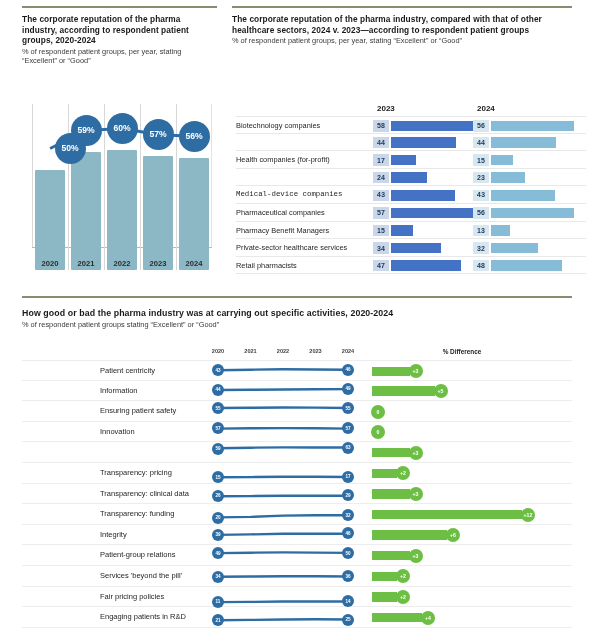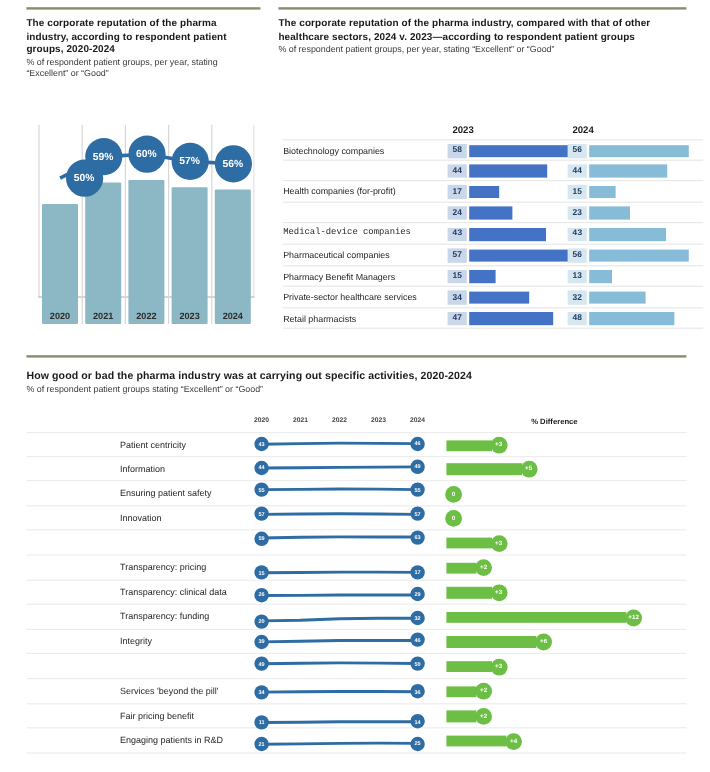--- a/index.html
+++ b/index.html
@@ -385,20 +385,21 @@
           <svg width="130" height="20.6">
             <path d="M0.0 9.9 L32.5 9.4 L65.0 8.8 L97.5 8.7 L130.0 8.7" fill="none" stroke="#2e6ca4" stroke-width="2.4" stroke-linecap="round" stroke-linejoin="round"></path>
           </svg>
         </div>
         <div class="dot" style="left: 190px; top: 3.93448px;">39</div>
         <div class="dot" style="left: 320px; top: 2.65517px;">46</div>
         <div class="dbar" style="width: 75px;"></div>
         <div class="dbadge" style="left: 424px;">+6</div>
       </div>
       <div class="c-row" style="top: 197.4px;">
+        <div class="c-label">Patient-group relations</div>
         <div class="spark">
           <svg width="130" height="20.6">
             <path d="M0.0 8.1 L32.5 7.7 L65.0 7.4 L97.5 7.6 L130.0 7.9" fill="none" stroke="#2e6ca4" stroke-width="2.4" stroke-linecap="round" stroke-linejoin="round"></path>
           </svg>
         </div>
         <div class="dot" style="left: 190px; top: 2.1069px;">49</div>
         <div class="dot" style="left: 320px; top: 1.92414px;">50</div>
         <div class="dbar" style="width: 37.5px;"></div>
         <div class="dbadge" style="left: 386.5px;">+3</div>
       </div>
@@ -408,21 +409,21 @@
           <svg width="130" height="20.6">
             <path d="M0.0 10.8 L32.5 10.5 L65.0 10.3 L97.5 10.3 L130.0 10.5" fill="none" stroke="#2e6ca4" stroke-width="2.4" stroke-linecap="round" stroke-linejoin="round"></path>
           </svg>
         </div>
         <div class="dot" style="left: 190px; top: 4.84828px;">34</div>
         <div class="dot" style="left: 320px; top: 4.48276px;">36</div>
         <div class="dbar" style="width: 25px;"></div>
         <div class="dbadge" style="left: 374px;">+2</div>
       </div>
       <div class="c-row" style="top: 238.6px;">
-        <div class="c-label">Fair pricing benefit</div>
+        <div class="c-label">Fair pricing policies</div>
         <div class="spark">
           <svg width="130" height="20.6">
             <path d="M0.0 15.1 L32.5 14.9 L65.0 14.5 L97.5 14.5 L130.0 14.5" fill="none" stroke="#2e6ca4" stroke-width="2.4" stroke-linecap="round" stroke-linejoin="round"></path>
           </svg>
         </div>
         <div class="dot" style="left: 190px; top: 9.05172px;">11</div>
         <div class="dot" style="left: 320px; top: 8.50345px;">14</div>
         <div class="dbar" style="width: 25px;"></div>
         <div class="dbadge" style="left: 374px;">+2</div>
       </div>

